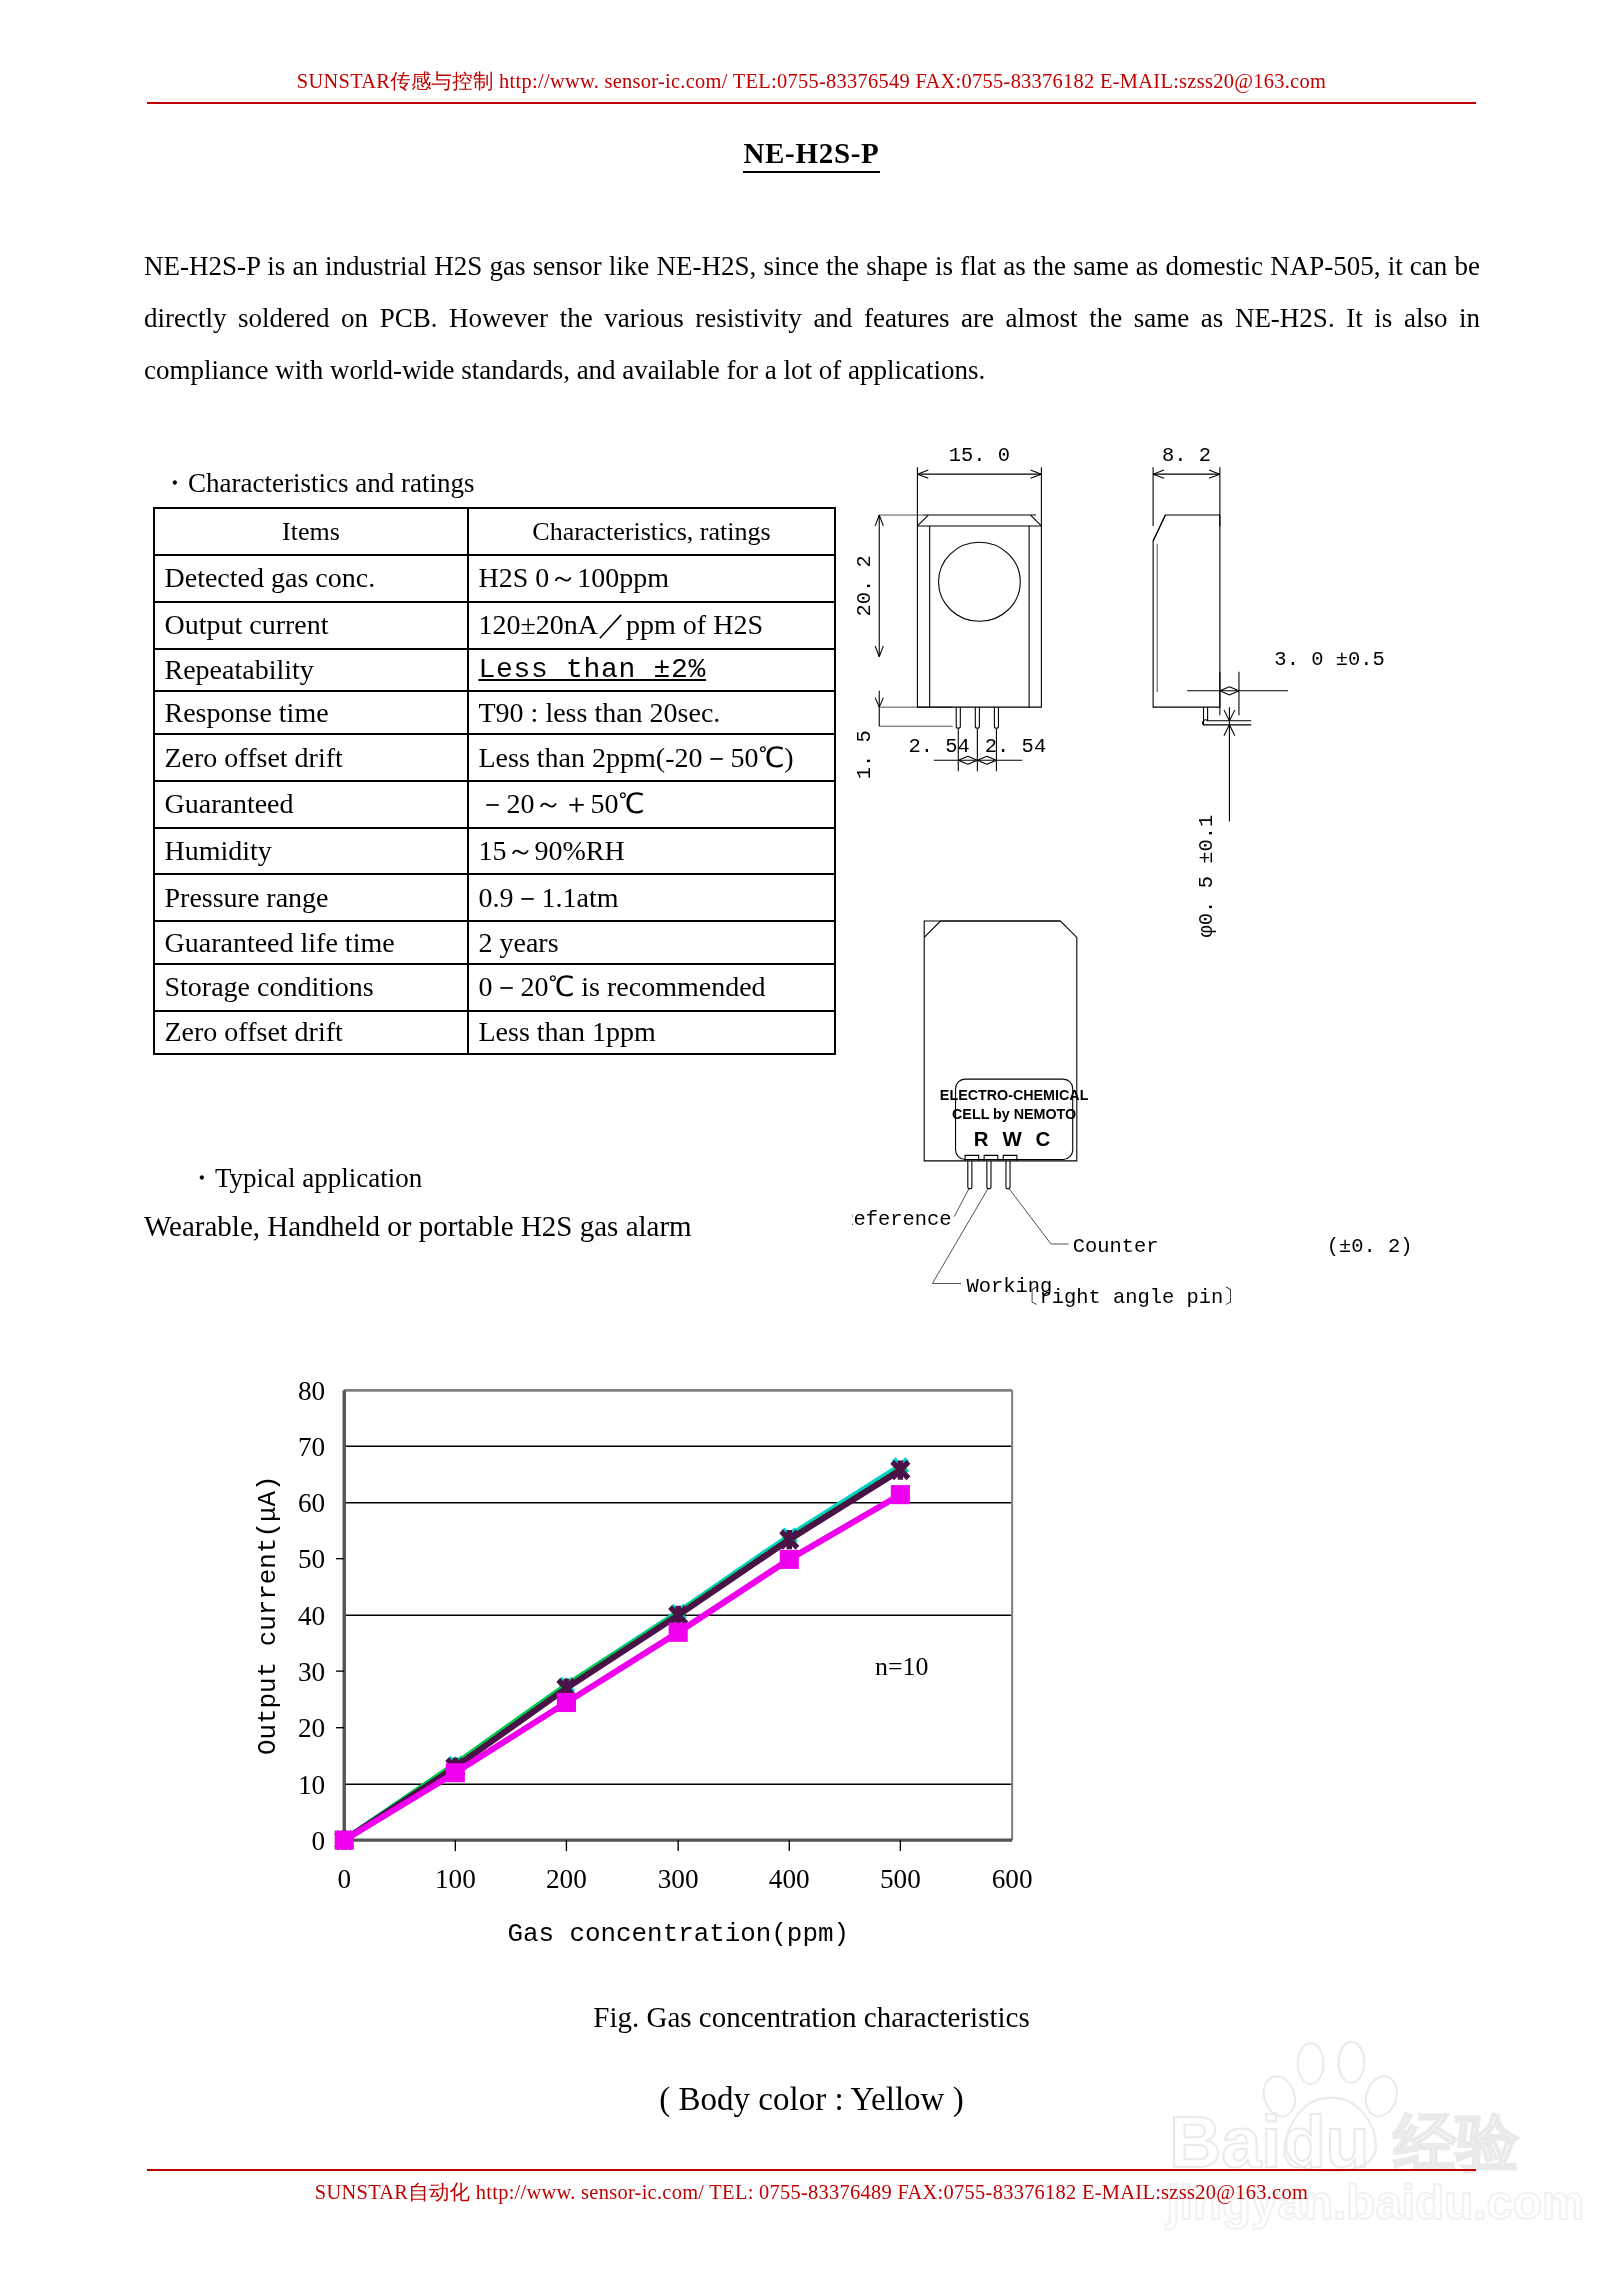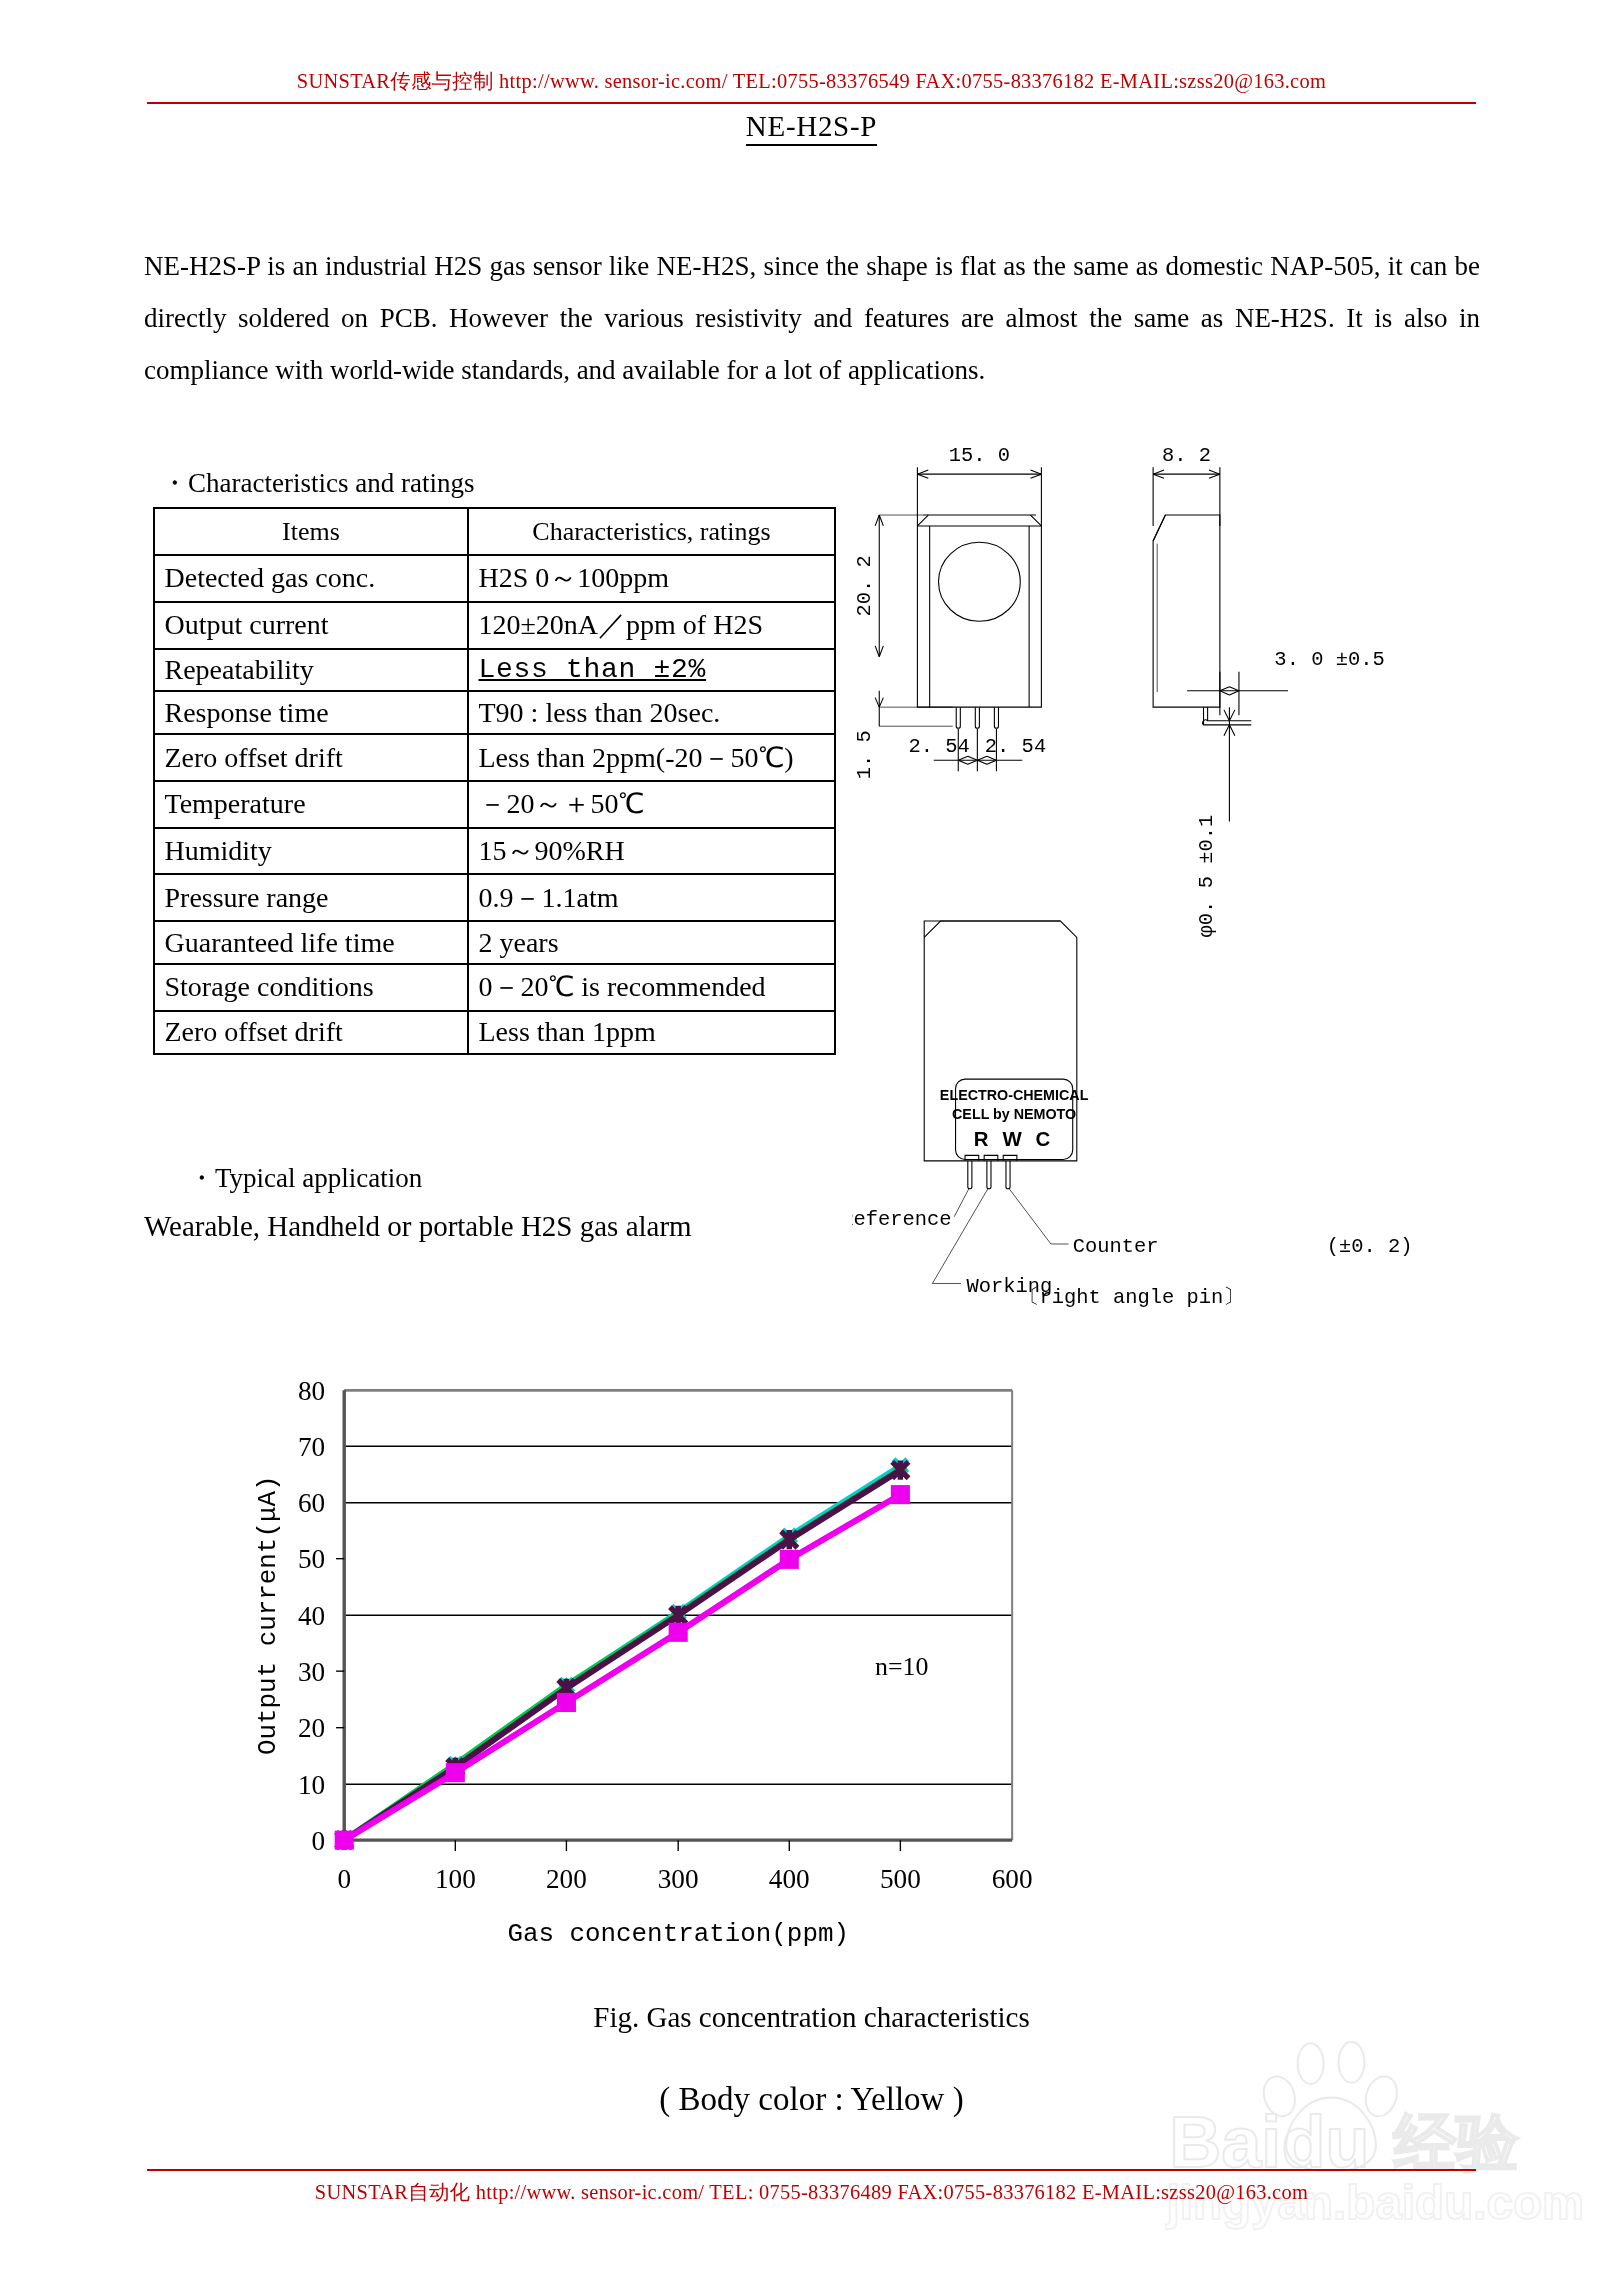--- a/index.html
+++ b/index.html
@@ -11,22 +11,22 @@
   .hdr{position:absolute;left:0;right:0;text-align:center;
        color:#c00000;font-family:"Liberation Serif",serif;
        letter-spacing:0.3px;white-space:nowrap;}
   #header-line{top:67px;font-size:20.4px;}
   #footer-line{top:2178px;font-size:20.4px;}
   .hdr-rule{position:absolute;left:147px;width:1329px;height:2px;background:#c00000;}
   #header-rule{top:102px;}
   #footer-rule{top:2169px;}
 
   
-  #doc-title{position:absolute;top:110px;left:0;right:0;text-align:center;
-             font-size:29px;font-weight:normal;letter-spacing:0.7px;}
+  #doc-title{position:absolute;top:137px;left:0;right:0;text-align:center;
+             font-size:29px;font-weight:bold;letter-spacing:0.7px;}
   #doc-title span{border-bottom:2px solid #000;padding-bottom:2px;}
 
   
   #intro{position:absolute;top:213px;left:144px;width:1336px;
          font-size:27px;line-height:52px;text-align:justify;}
 
   
   .sec-head{position:absolute;font-size:27px;}
   #char-head{top:465px;left:161px;}
   #app-head{top:1160px;left:161px;margin-left:27px;}
@@ -105,21 +105,21 @@
       </tr>
       <tr>
         <td>Response time</td>
         <td>T90 : less than 20sec.</td>
       </tr>
       <tr>
         <td>Zero offset drift</td>
         <td>Less than 2ppm(-20－50℃)</td>
       </tr>
       <tr>
-        <td>Temperature</td>
+        <td>Guaranteed</td>
         <td>－20～＋50℃</td>
       </tr>
       <tr>
         <td>Humidity</td>
         <td>15～90%RH</td>
       </tr>
       <tr>
         <td>Pressure range</td>
         <td>0.9－1.1atm</td>
       </tr>

